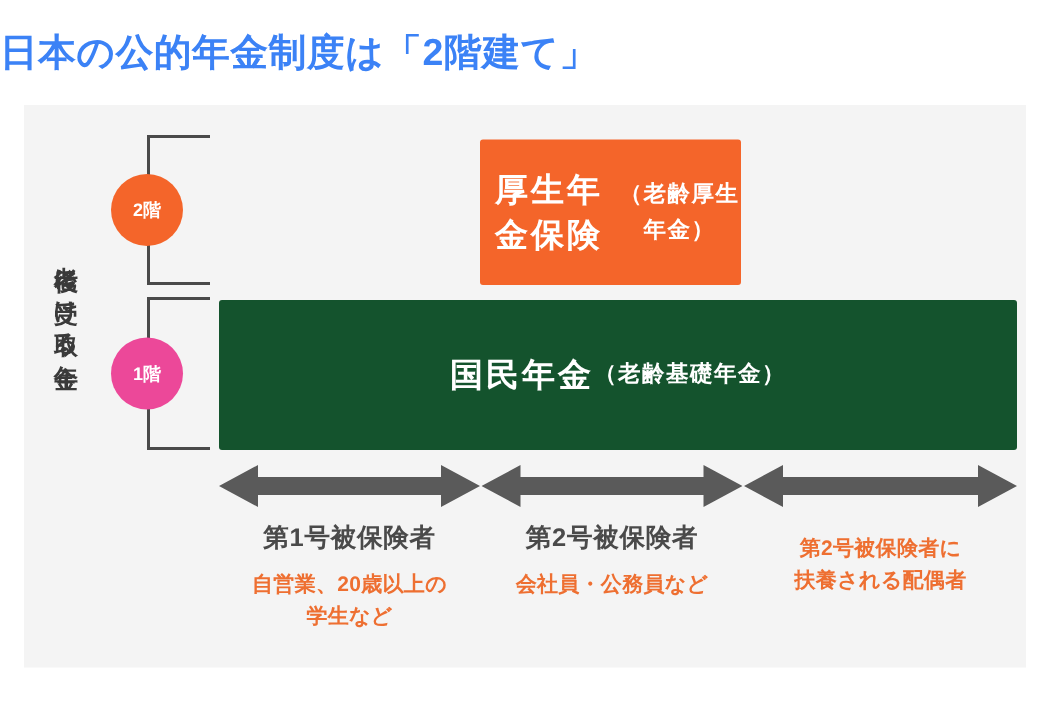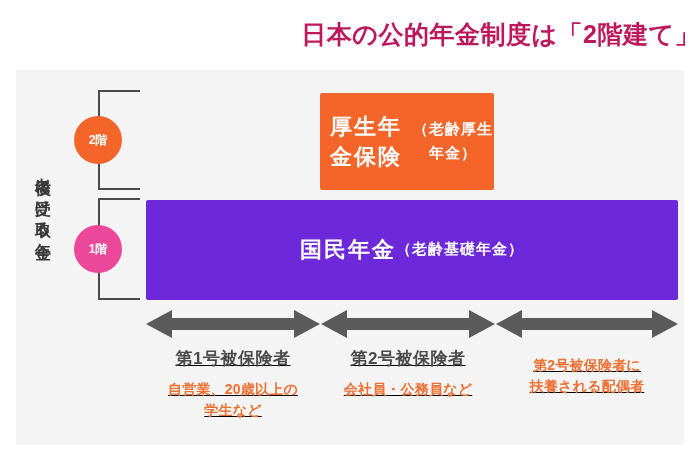--- a/index.html
+++ b/index.html
@@ -17,24 +17,24 @@
     position: relative;
     width: 700px;
     height: 470px;
   }
   
   .title {
     position: absolute;
     left: 0;
     top: 18px;
     width: 700px;
-    text-align: right;
+    text-align: left;
     font-size: 25px;
     font-weight: bold;
-    color: #be185d;
+    color: #3b82f6;
     letter-spacing: 0.5px;
     white-space: nowrap;
   }
   
   .panel {
     position: absolute;
     left: 16px;
     top: 70px;
     width: 668px;
     height: 375px;
@@ -128,40 +128,39 @@
     top: 93px;
     width: 174px;
     height: 97px;
     background: #f4652a;
   }
   .box-tier1 {
     left: 146px;
     top: 200px;
     width: 532px;
     height: 100px;
-    background: #6d28d9;
+    background: #14532d;
   }
   
   .arrow {
     position: absolute;
     top: 309px;
     height: 30px;
   }
   .arrow svg {
     display: block;
   }
   .arrow-1 { left: 146px; width: 174px; }
   .arrow-2 { left: 321px; width: 174px; }
   .arrow-3 { left: 496px; width: 182px; }
   
   .col {
     position: absolute;
     top: 347px;
     text-align: center;
-    text-decoration: underline;
   }
   .col-1 { left: 146px; width: 174px; }
   .col-2 { left: 321px; width: 174px; }
   .col-3 { left: 496px; width: 182px; }
   .col-title {
     font-size: 17px;
     font-weight: bold;
     color: #4a4a4a;
     letter-spacing: 0.5px;
     line-height: 24px;

